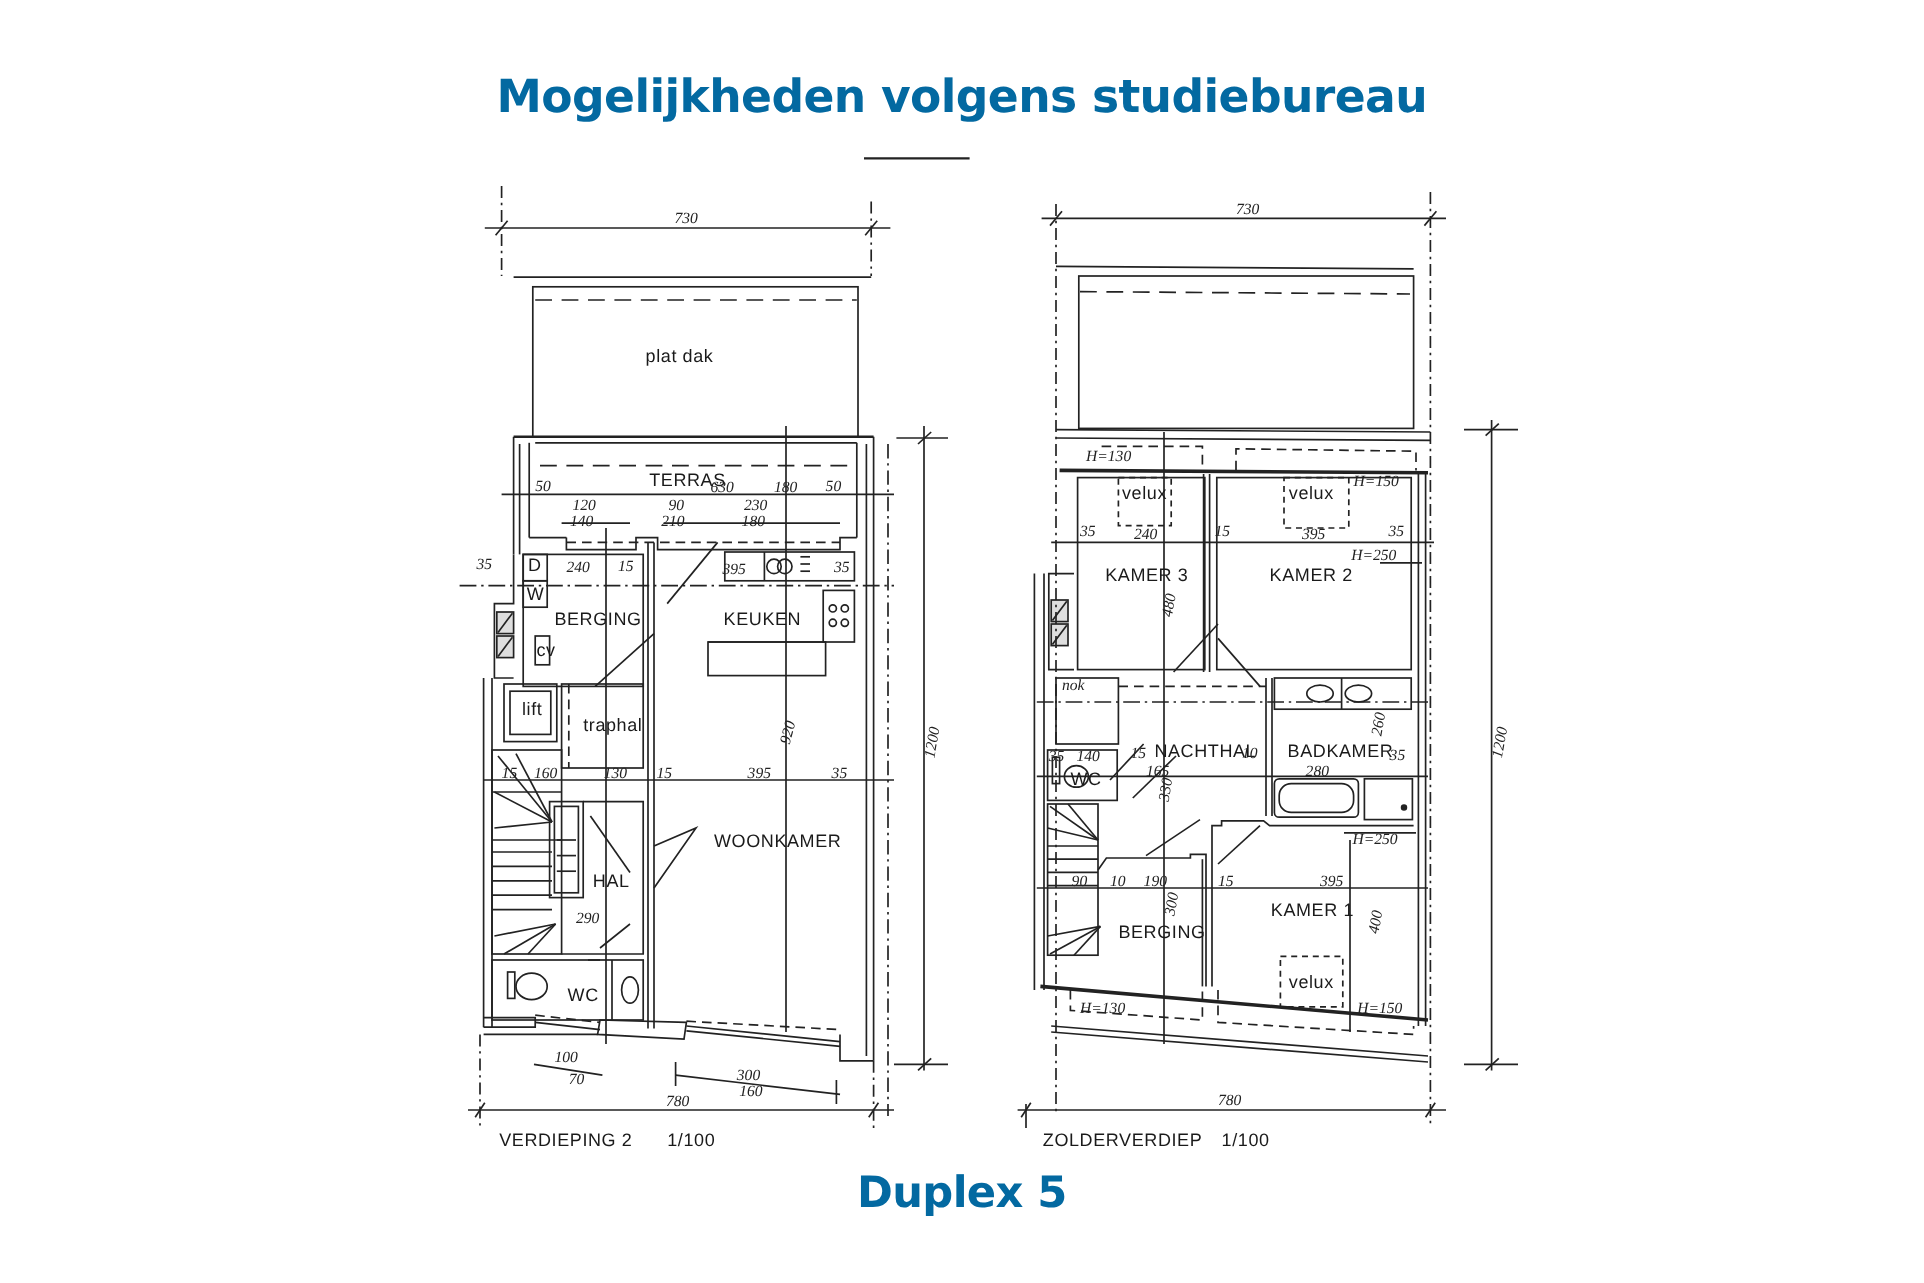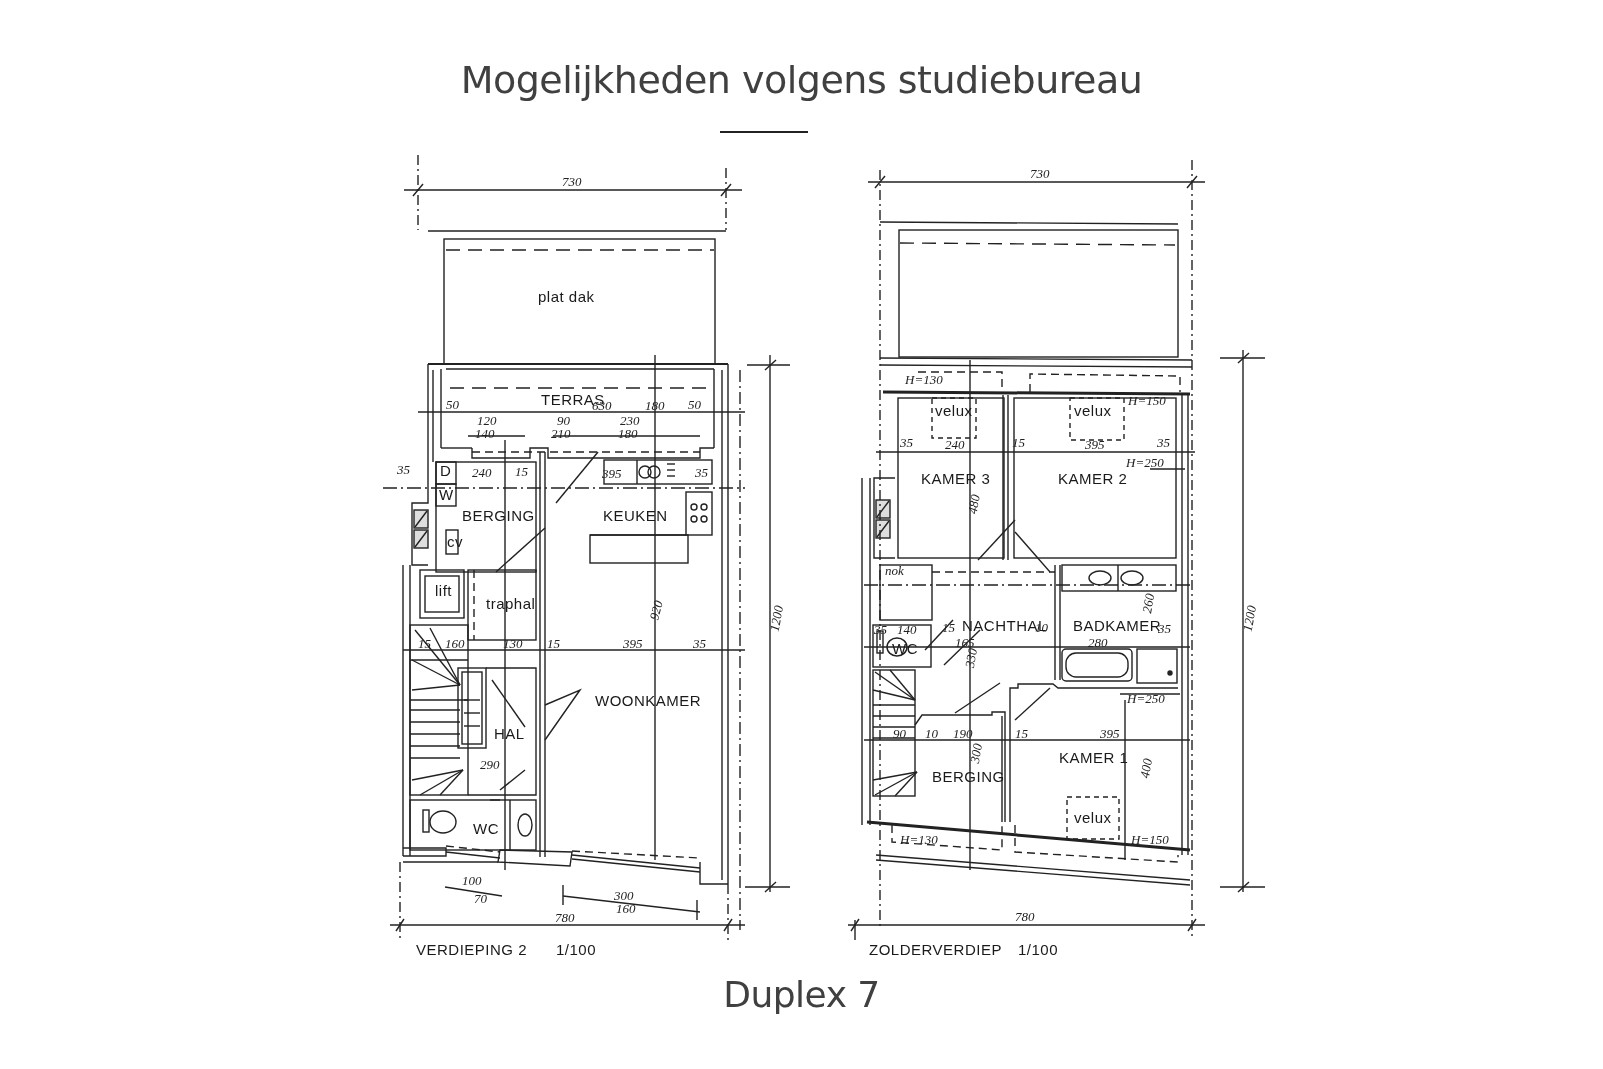--- a/index.html
+++ b/index.html
@@ -1,17 +1,17 @@
 <!DOCTYPE html>
 <html><head>
 <meta charset="utf-8">
 <style>
   html,body{margin:0;padding:0;background:#ffffff;}
   body{width:1603px;height:1069px;position:relative;overflow:hidden;font-family:"DejaVu Sans",sans-serif;color:#111;}
-  .title{position:absolute;left:0;width:1603px;text-align:center;font-family:"DejaVu Sans",sans-serif;font-weight:normal;color:#404040;}
+  .title{position:absolute;left:0;width:1603px;text-align:center;font-family:"DejaVu Sans",sans-serif;font-weight:bold;color:#0369a1;}
   #main-title{top:58px;font-size:38px;letter-spacing:-0.5px;}
   #sub-title{top:974px;font-size:36px;letter-spacing:-0.5px;}
   svg{position:absolute;left:0;top:0;}
   .lbl{font-family:"Liberation Sans",sans-serif;fill:#1a1a1a;font-size:15px;letter-spacing:0.5px;}
   .dim{font-family:"Liberation Serif",serif;font-style:italic;fill:#222;font-size:13px;}
 </style>
 </head>
 <body>
 
 <div class="title" id="main-title">Mogelijkheden volgens studiebureau</div>
@@ -354,13 +354,13 @@
     <text class="dim" x="1131" y="844" font-size="11">H=150</text>
     <text class="dim" x="1015" y="921">780</text>
     <text class="dim" x="1228" y="640" transform="rotate(-80 1235 622)">1200</text>
     <text class="lbl" x="869" y="955" font-size="16">ZOLDERVERDIEP</text>
     <text class="lbl" x="1018" y="955" font-size="16">1/100</text>
   </g>
 
   <line x1="720" y1="132" x2="808" y2="132" stroke="#222" stroke-width="2"></line>
 </svg>
 
-<div class="title" id="sub-title">Duplex 7</div>
+<div class="title" id="sub-title">Duplex 5</div>
 
 </body></html>

